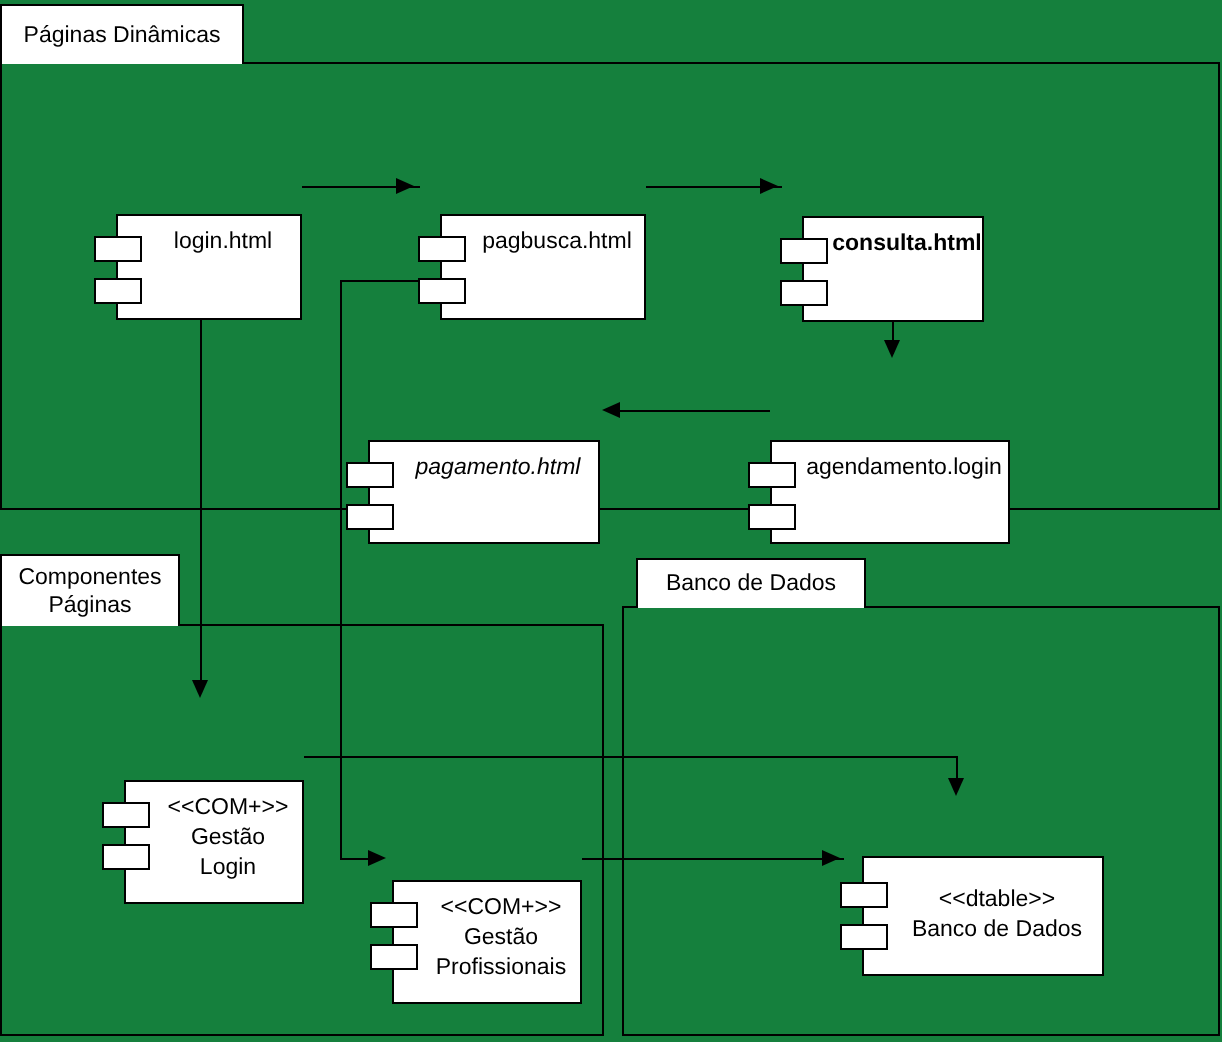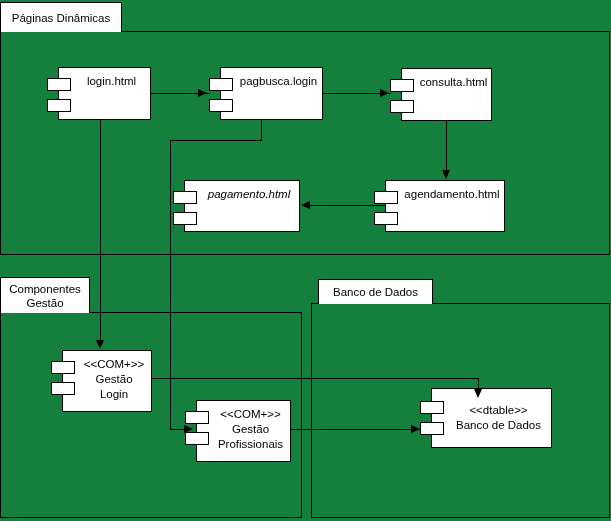--- a/index.html
+++ b/index.html
@@ -56,20 +56,21 @@
     z-index: 2;
   }
 
   
   .component {
     position: absolute;
     border: 1px solid #000000;
     background: #ffffff;
     box-sizing: border-box;
     z-index: 5;
+    margin-top: 40px;
   }
   .component-label {
     position: absolute;
     left: 18px;
     right: 4px;
     top: 0;
     bottom: 0;
     display: flex;
     flex-direction: column;
     align-items: center;
@@ -138,21 +139,21 @@
   <div class="pkg-body" style="left:0px; top:31px; width:610px; height:224px;"></div>
   <div class="tab-mask" style="left:1px; top:30px; width:120px;"></div>
   <div class="pkg-tab" style="left:0px; top:2px; width:122px; height:30px;">
     <span class="pkg-tab-label">Páginas Dinâmicas</span>
   </div>
 
   <div class="pkg-body" style="left:0px; top:312px; width:302px; height:206px;"></div>
   <div class="tab-mask" style="left:1px; top:311px; width:88px;"></div>
   <div class="pkg-tab two-line" style="left:0px; top:277px; width:90px; height:36px;">
     <span class="pkg-tab-label">Componentes
-Gestão</span>
+Páginas</span>
   </div>
 
   <div class="pkg-body" style="left:311px; top:303px; width:299px; height:215px;"></div>
   <div class="tab-mask" style="left:319px; top:302px; width:113px;"></div>
   <div class="pkg-tab" style="left:318px; top:279px; width:115px; height:25px;">
     <span class="pkg-tab-label">Banco de Dados</span>
   </div>
 
   <div class="ln h" style="left:151px; top:93px; width:59px;"></div>
   <div class="arrow right" style="left:198px; top:88.5px;"></div>
@@ -184,39 +185,39 @@
 
   <div class="component" style="left:58px; top:67px; width:93px; height:53px;">
     <div class="port p1"></div>
     <div class="port p2"></div>
     <div class="component-label">login.html</div>
   </div>
 
   <div class="component" style="left:220px; top:67px; width:103px; height:53px;">
     <div class="port p1"></div>
     <div class="port p2"></div>
-    <div class="component-label">pagbusca.login</div>
-  </div>
-
-  <div class="component" style="left:401px; top:68px; width:91px; height:53px;">
+    <div class="component-label">pagbusca.html</div>
+  </div>
+
+  <div class="component" style="left:401px; top:68px; width:91px; height:53px;font-weight:bold;">
     <div class="port p1"></div>
     <div class="port p2"></div>
     <div class="component-label">consulta.html</div>
   </div>
 
   <div class="component" style="left:184px; top:180px; width:116px; height:52px;font-style:italic;">
     <div class="port p1"></div>
     <div class="port p2"></div>
     <div class="component-label">pagamento.html</div>
   </div>
 
   <div class="component" style="left:385px; top:180px; width:120px; height:52px;">
     <div class="port p1"></div>
     <div class="port p2"></div>
-    <div class="component-label">agendamento.html</div>
+    <div class="component-label">agendamento.login</div>
   </div>
 
   <div class="component" style="left:62px; top:350px; width:90px; height:62px;">
     <div class="port p1"></div>
     <div class="port p2"></div>
     <div class="component-label">&lt;&lt;COM+&gt;&gt;
 Gestão
 Login</div>
   </div>
 

